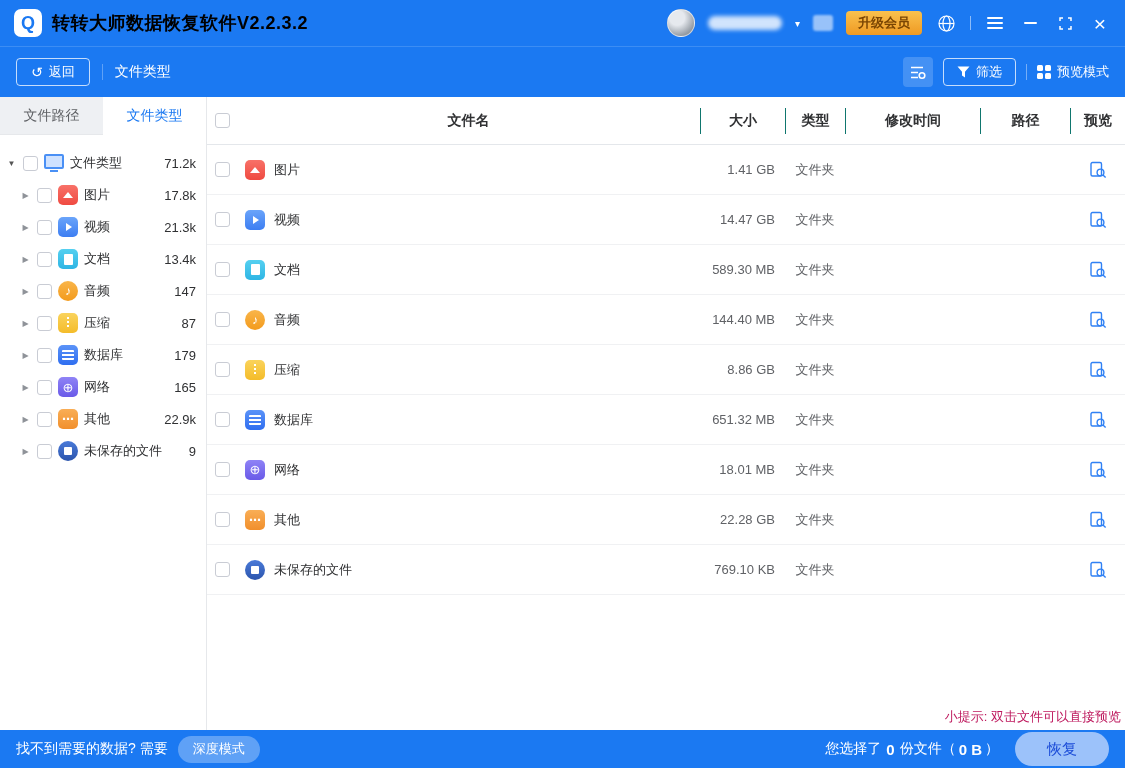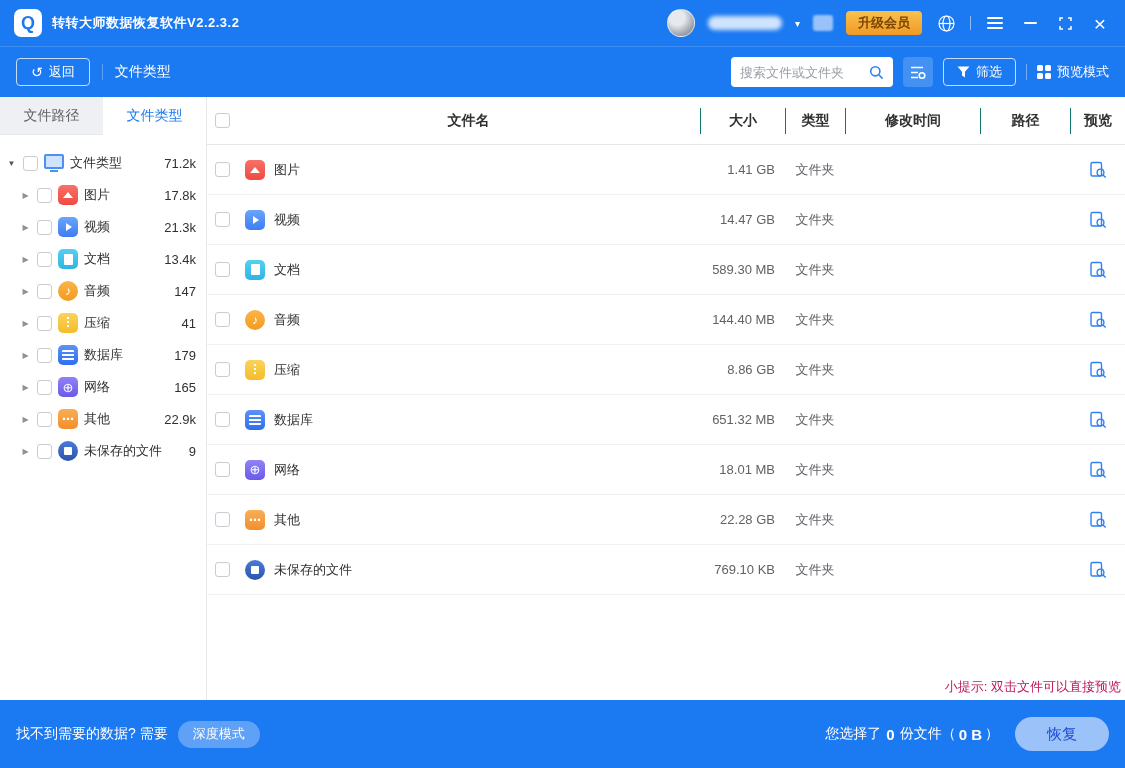--- a/index.html
+++ b/index.html
@@ -3,21 +3,21 @@
 <meta charset="utf-8">
 <style>
   * { box-sizing: border-box; margin: 0; padding: 0; }
   html,body { width:1125px; height:768px; overflow:hidden; }
   body { font-family:"Liberation Sans","DejaVu Sans",sans-serif; background:#fff; }
   .app { width:1125px; height:768px; display:flex; flex-direction:column; }
 
   
   .titlebar { height:46px; background:#1b79f2; display:flex; align-items:center; padding:0 14px; gap:10px; flex:none; }
   .logo { width:28px; height:28px; background:#fff; border-radius:7px; color:#1b79f2; font-weight:bold; font-size:18px; display:flex; align-items:center; justify-content:center; }
-  .app-title { color:#ffffff; font-size:13px; font-weight:600; letter-spacing:.5px; }
+  .app-title { color:#000000; font-size:18px; font-weight:600; letter-spacing:.5px; }
   .titlebar-right { margin-left:auto; display:flex; align-items:center; gap:13px; }
   .avatar { width:28px; height:28px; border-radius:50%; background:radial-gradient(circle at 35% 30%, #e6e9ee 0 30%, #9aa1a9 70%, #70767d); border:1px solid rgba(255,255,255,.6); }
   .blur-name { width:74px; height:14px; border-radius:7px; background:rgba(255,255,255,.8); filter:blur(2px); }
   .caret { color:#fff; font-size:10px; }
   .promo-icon { width:20px; height:16px; border-radius:3px; background:rgba(255,255,255,.55); filter:blur(1px); }
   .upgrade-btn { height:24px; padding:0 12px; border-radius:4px; background:linear-gradient(#f9c14e,#ef9a23); color:#7a4503; font-size:13px; font-weight:700; display:flex; align-items:center; cursor:pointer; }
   .win-divider { width:1px; height:14px; background:rgba(255,255,255,.5); }
   .winbtn { width:22px; height:22px; display:flex; align-items:center; justify-content:center; cursor:pointer; }
   .menu-bars { display:flex; flex-direction:column; gap:3px; }
   .menu-bars i { width:16px; height:2px; background:#fff; border-radius:1px; }
@@ -86,21 +86,21 @@
   .trow { height:50px; border-bottom:1px solid #f0f1f3; font-size:13px; color:#303133; cursor:default; }
   .cell-cb { display:flex; justify-content:center; }
   .cell-name { display:flex; align-items:center; gap:9px; padding-left:8px; }
   .cell-size { justify-self:end; padding-right:10px; color:#606266; }
   .cell-type { justify-self:center; color:#606266; }
   .cell-preview { display:flex; justify-content:center; }
   .preview-btn { cursor:pointer; display:flex; }
   .tip { position:absolute; right:4px; bottom:4px; color:#be185d; font-size:13px; }
 
   
-  .footer { height:68px; background:#1b79f2; flex:none; display:flex; align-items:center; padding:0 16px; color:#fff; }
+  .footer { height:38px; background:#1b79f2; flex:none; display:flex; align-items:center; padding:0 16px; color:#fff; }
   .footer-left { display:flex; align-items:center; gap:10px; font-size:14px; }
   .deep-btn { height:27px; padding:0 15px; border-radius:14px; background:rgba(255,255,255,.3); font-size:13px; display:flex; align-items:center; cursor:pointer; }
   .footer-right { margin-left:auto; display:flex; align-items:center; gap:16px; font-size:14px; }
   .sel-text { display:flex; align-items:center; }
   .sel-num { font-weight:700; font-size:15px; margin:0 5px; }
   .sel-size { font-weight:700; font-size:15px; margin:0 3px; }
   .recover-btn { width:94px; height:34px; border-radius:17px; background:#9cc2fa; color:#1d4ed8; font-size:15px; display:flex; align-items:center; justify-content:center; cursor:pointer; }
 </style>
 </head>
 <body>
@@ -146,29 +146,20 @@
   </div>
 
   <div class="toolbar">
     <div class="back-btn">
       <span class="back-glyph">↺</span>
       <span>返回</span>
     </div>
     <div class="crumb-divider"></div>
     <div class="breadcrumb">文件类型</div>
     <div class="toolbar-right">
-      <div class="searchbox">
-        <input type="text" placeholder="搜索文件或文件夹" style="">
-        <span style="display:flex">
-          <svg width="15" height="15" viewBox="0 0 15 15" fill="none" stroke="#2f80f4" stroke-width="1.6">
-            <circle cx="6.3" cy="6.3" r="4.6"></circle>
-              <path d="M9.8 9.8L13.6 13.6"></path>
-          </svg>
-        </span>
-      </div>
       <div class="sort-btn">
         <svg width="16" height="15" viewBox="0 0 16 15" fill="none" stroke="#fff" stroke-width="1.6">
           <path d="M1 2.5h12M1 7.5h7M1 12.5h7"></path>
             <circle cx="12" cy="10.5" r="2.8"></circle>
         </svg>
       </div>
       <div class="filter-btn">
         <span style="display:flex">
           <svg width="13" height="12" viewBox="0 0 13 12" fill="#fff">
               <path d="M0.5 0.5h12L8 5.8v5.7L5 9.6V5.8z"></path>
@@ -238,21 +229,21 @@
           <span class="fi icon-audio"></span>
           <span>音频</span>
           <span class="tcount">147</span>
         </div>
 
         <div class="tree-item child">
           <span class="arrow">▶</span>
           <span class="cb"></span>
           <span class="fi icon-zip"></span>
           <span>压缩</span>
-          <span class="tcount">41</span>
+          <span class="tcount">87</span>
         </div>
 
         <div class="tree-item child">
           <span class="arrow">▶</span>
           <span class="cb"></span>
           <span class="fi icon-db"></span>
           <span>数据库</span>
           <span class="tcount">179</span>
         </div>
 

